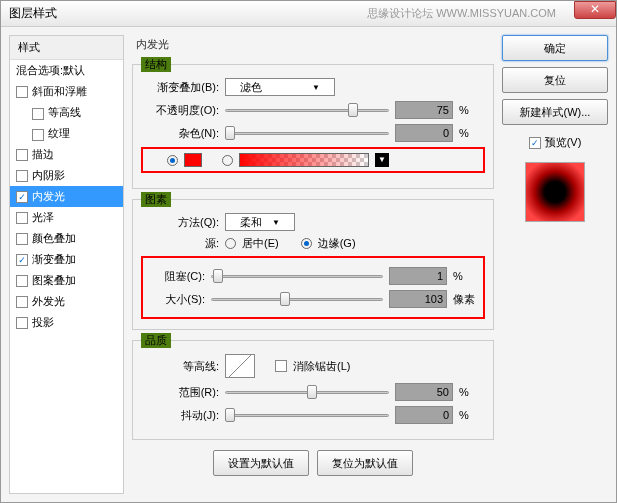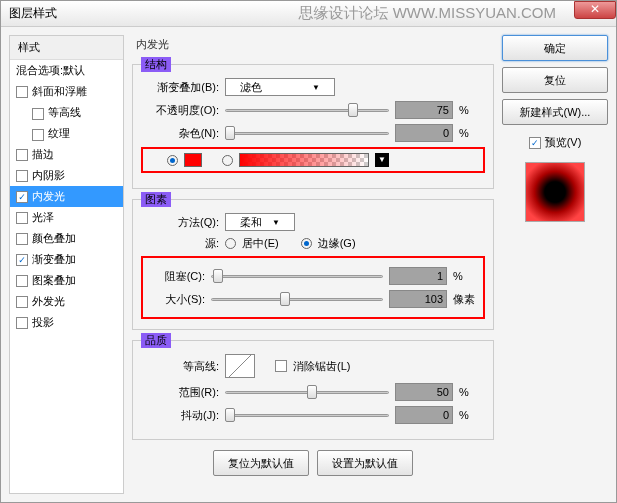--- a/index.html
+++ b/index.html
@@ -1,32 +1,32 @@
 <!DOCTYPE html>
 <html><head>
 <meta charset="utf-8">
 <style>
 * { box-sizing: border-box; margin: 0; padding: 0; font-family: "Microsoft YaHei", SimSun, sans-serif; font-size: 11px; }
 body { background: #f0f0f0; }
 .window { width: 617px; height: 503px; background: #f4f4f4; border: 1px solid #999; position: relative; }
 .titlebar { height: 26px; background: linear-gradient(#fff, #e8e8e8); display: flex; align-items: center; padding: 0 8px; border-bottom: 1px solid #ccc; position: relative; }
 .titlebar-title { font-size: 12px; }
-.watermark { position: absolute; right: 60px; color: #999; font-size: 15px; }
+.watermark { position: absolute; right: 60px; color: #999; font-size: 11px; }
 .close-btn { position: absolute; right: 0; top: 0; width: 42px; height: 18px; background: linear-gradient(#e99, #c44); color: #fff; text-align: center; border: 1px solid #a33; border-radius: 0 0 3px 3px; font-size: 12px; line-height: 14px; }
 .body { display: flex; padding: 8px; gap: 8px; height: calc(100% - 26px); }
 .sidebar { width: 115px; border: 1px solid #ccc; background: #fff; }
 .sidebar-header { padding: 4px 8px; background: #f0f0f0; border-bottom: 1px solid #ddd; }
 .sidebar-item { padding: 3px 6px; display: flex; align-items: center; gap: 4px; }
 .sidebar-item.sub { padding-left: 22px; align-items: flex-end; }
 .sidebar-item.selected { background: #3399ff; color: #fff; }
 .chk { width: 12px; height: 12px; border: 1px solid #888; background: #fff; display: inline-flex; align-items: center; justify-content: center; font-size: 9px; color: #06c; }
 .main { flex: 1; display: flex; flex-direction: column; gap: 6px; }
 .panel-title { padding: 2px 4px; color: #333; }
 .fieldset { border: 1px solid #ccc; padding: 8px 8px 10px 8px; position: relative; margin-top: 4px; }
-.fieldset-label { position: absolute; top: -8px; left: 8px; background: #8b5cf6; padding: 0 4px; font-size: 11px; }
+.fieldset-label { position: absolute; top: -8px; left: 8px; background: #4d7c0f; padding: 0 4px; font-size: 11px; }
 .row { display: flex; align-items: center; gap: 6px; margin: 5px 0; }
 .label { width: 78px; text-align: right; }
 .label-short { width: 58px; text-align: right; }
 .select { border: 1px solid #888; background: #fff; height: 18px; padding: 0 14px; display: inline-flex; align-items: center; justify-content: space-between; }
 .select .arrow { font-size: 8px; }
 .slider { flex: 1; height: 16px; position: relative; display: flex; align-items: center; }
 .slider-track { height: 3px; background: #ccc; border: 1px solid #999; border-radius: 2px; width: 100%; }
 .slider-thumb { position: absolute; width: 10px; height: 14px; background: linear-gradient(#fff,#ddd); border: 1px solid #888; border-radius: 2px; top: 1px; }
 .num-input { width: 58px; height: 18px; border: 1px solid #888; background: #a3a3a3; text-align: right; padding: 0 3px; }
 .unit { width: 26px; }
@@ -215,22 +215,22 @@
           <div class="slider">
               <div class="slider-track"></div>
               <div class="slider-thumb" style="left:0%"></div>
             </div>
           <input class="num-input" value="0" style="">
           <span class="unit">%</span>
         </div>
       </div>
 
       <div class="btn-row">
+        <div class="btn">设置为默认值</div>
         <div class="btn">复位为默认值</div>
-        <div class="btn">设置为默认值</div>
       </div>
     </div>
 
     <div class="rightcol">
       <div class="btn primary">确定</div>
       <div class="btn">复位</div>
       <div class="btn">新建样式(W)...</div>
       <div class="preview-row">
         <span class="chk">✓</span>
         <span>预览(V)</span>

